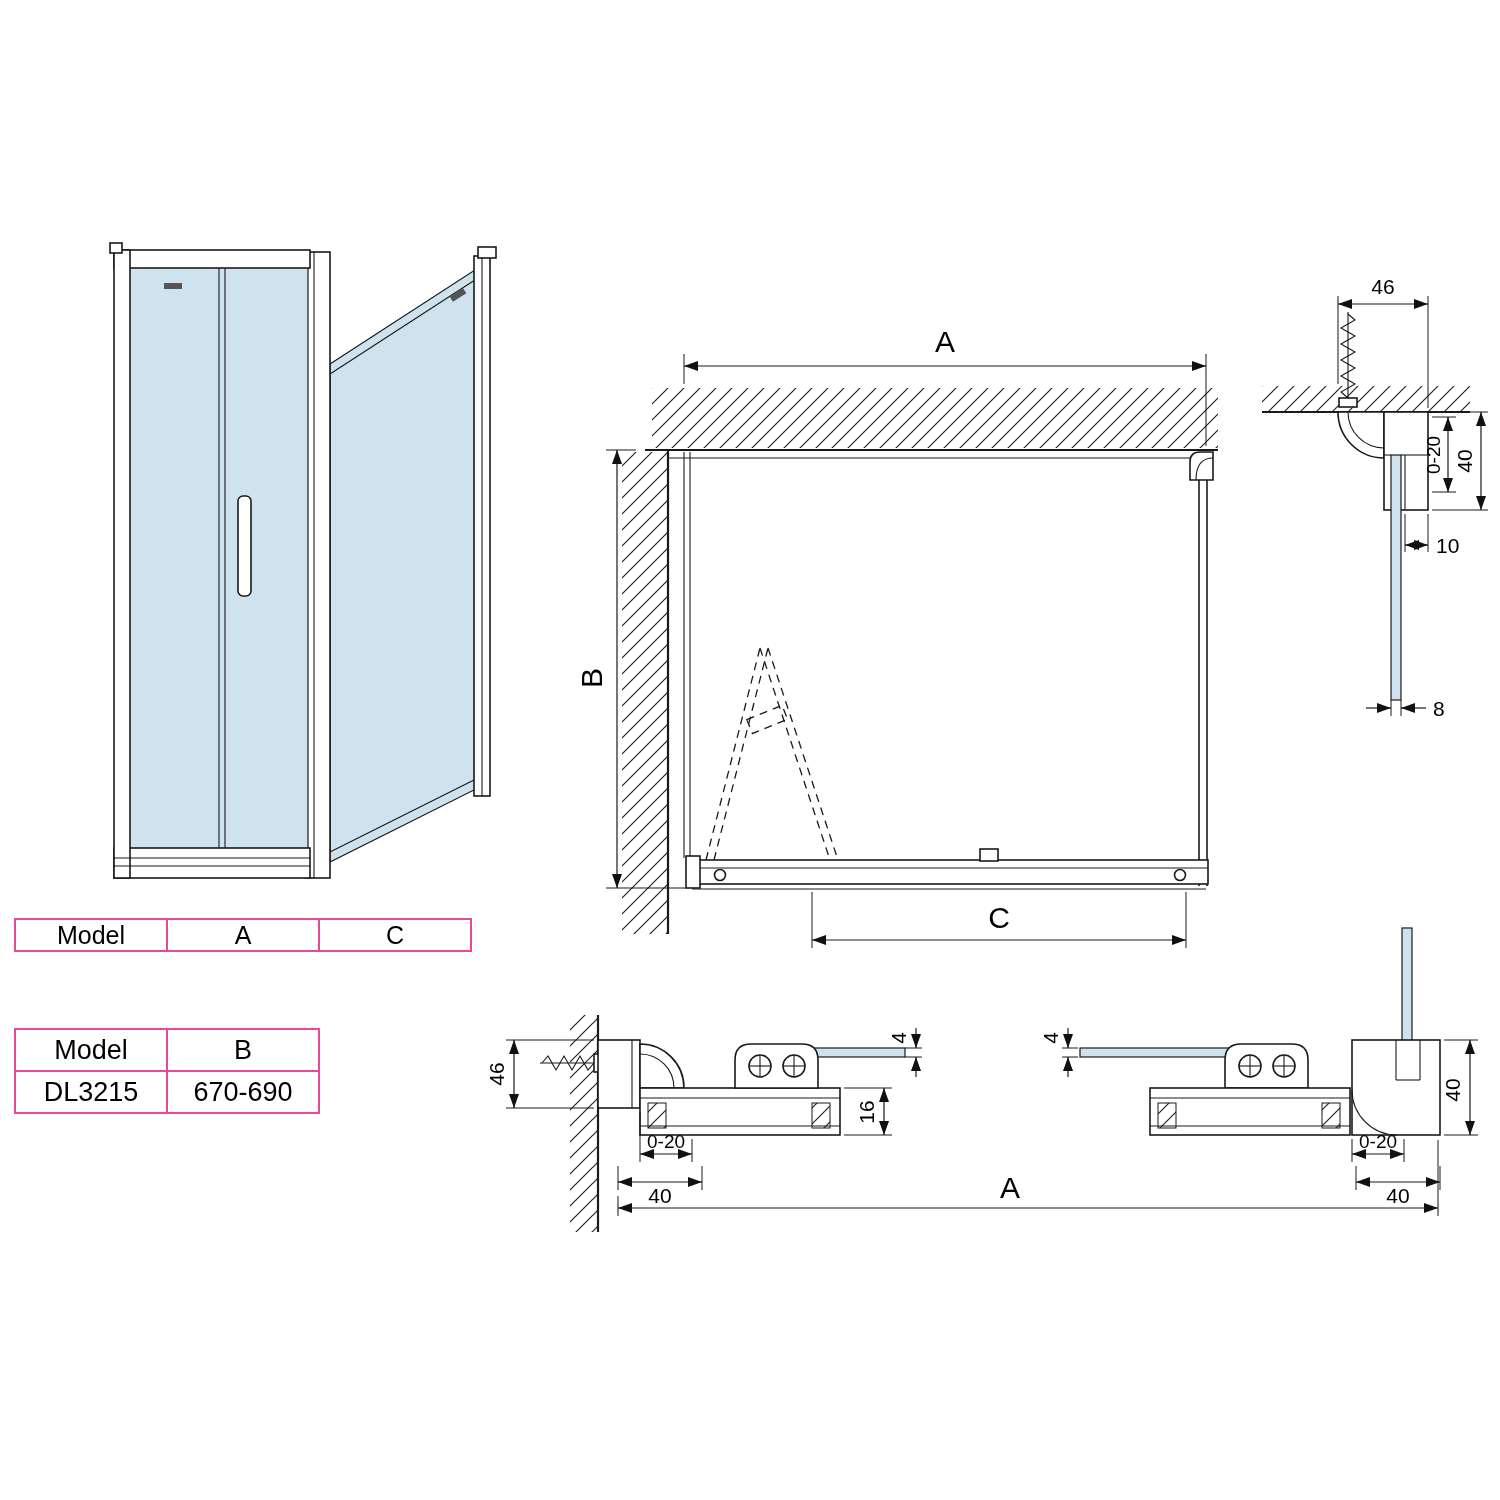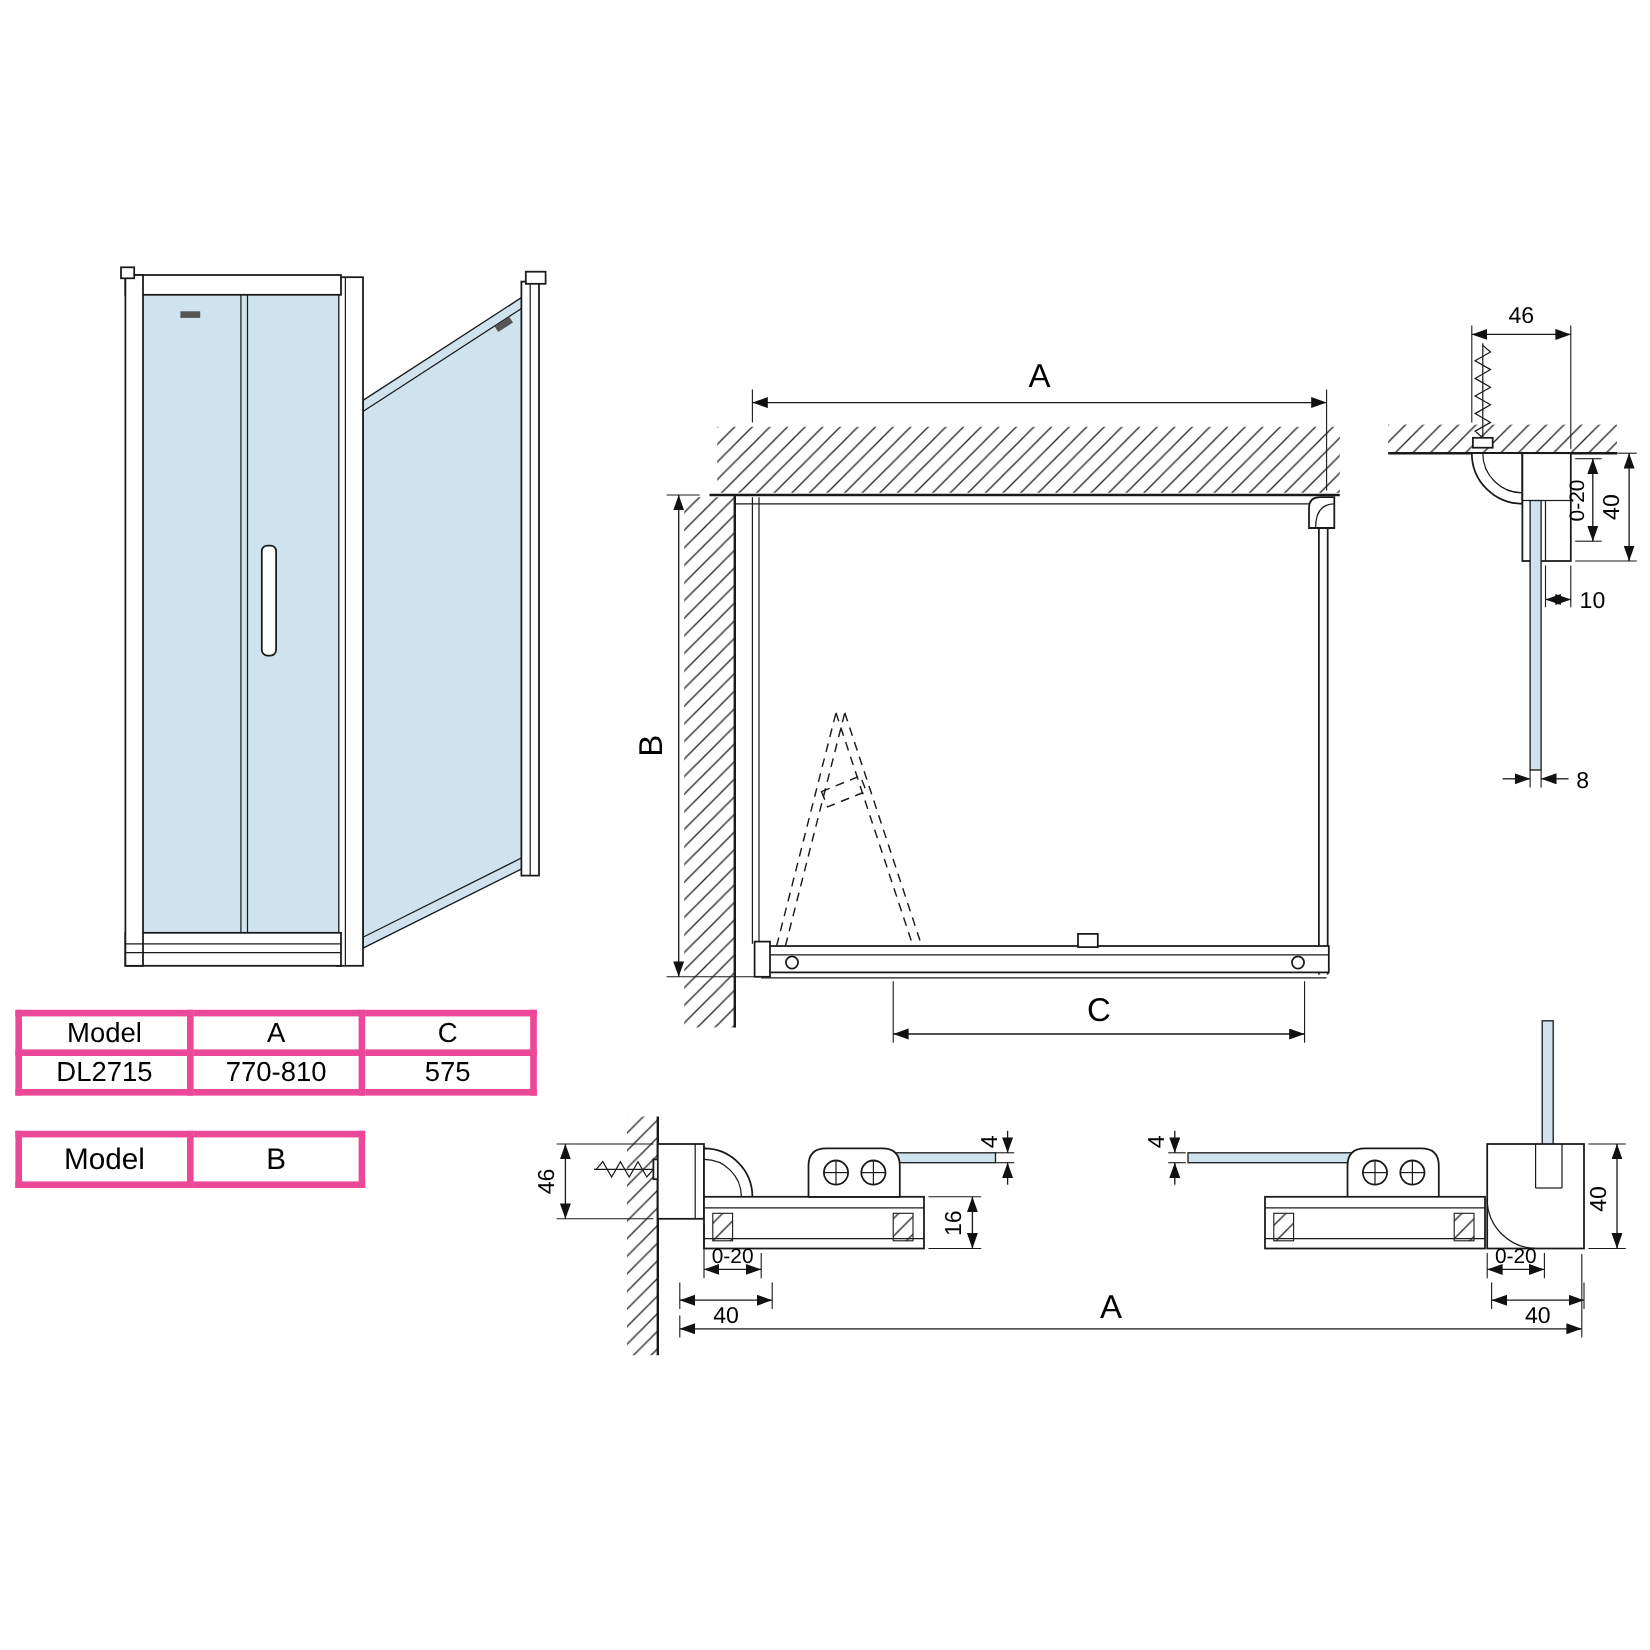--- a/index.html
+++ b/index.html
@@ -14,21 +14,21 @@
   .ext{stroke:var(--line);stroke-width:1;}
   .dash{fill:none;stroke:var(--line);stroke-width:1.3;stroke-dasharray:8 6;}
   .glass{fill:var(--glass);stroke:var(--line);stroke-width:1.2;}
   .hf{fill:url(#hatch);stroke:none;}
   .hfb{fill:url(#hatch);stroke:var(--line);stroke-width:1;}
   text{fill:#000;}
   .lbl{font:400 30px "Liberation Sans",sans-serif;}
   .num{font:400 21px "Liberation Sans",sans-serif;}
   .numS{font:400 19px "Liberation Sans",sans-serif;}
   .spec-table{position:absolute;border-collapse:collapse;table-layout:fixed;background:#fff;}
-  .spec-table td,.spec-table th{border:6px solid #ec4899;text-align:center;vertical-align:middle;font-weight:400;padding:0;}
+  .spec-table td,.spec-table th{border:2px solid #ec4899;text-align:center;vertical-align:middle;font-weight:400;padding:0;}
   .t1{left:14px;top:918px;}
   .t1 td,.t1 th{width:150px;height:30px;font-size:25px;}
   .t2{left:14px;top:1028px;}
   .t2 td,.t2 th{width:150px;height:40px;font-size:27px;}
 </style>
 </head>
 <body>
 
 <div class="page">
 
@@ -229,30 +229,29 @@
   </g>
 </svg>
 
   <table class="spec-table t1">
     <tbody>
       <tr>
         <th>Model</th>
         <th>A</th>
         <th>C</th>
       </tr>
-      <tr>
-        <td>DL2715</td>
-        <td>770-810</td>
-        <td>575</td>
-      </tr>
     </tbody>
   </table>
 
   <table class="spec-table t2">
     <tbody>
       <tr>
         <th>Model</th>
         <th>B</th>
       </tr>
+      <tr>
+        <td>DL3215</td>
+        <td>670-690</td>
+      </tr>
     </tbody>
   </table>
 
 </div>
 
 </body></html>

